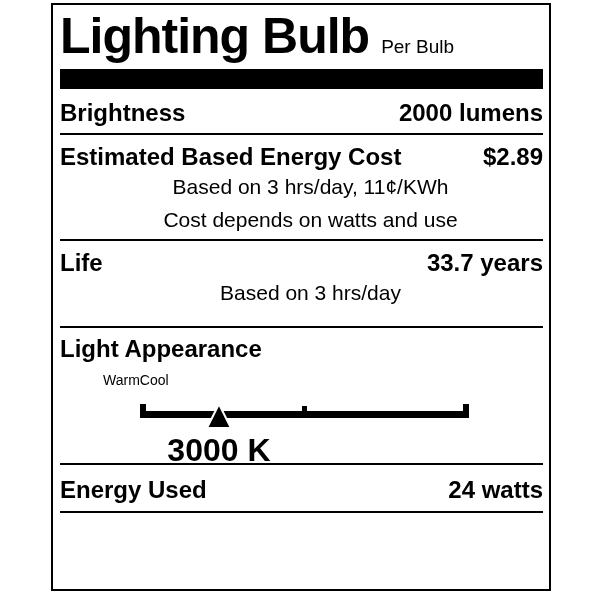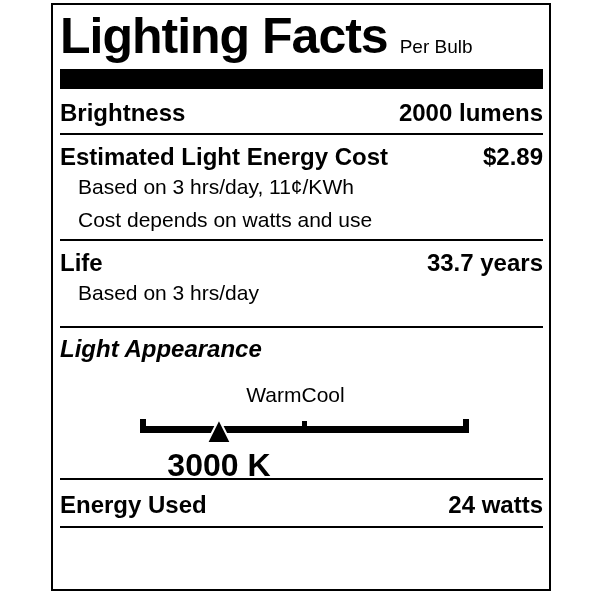--- a/index.html
+++ b/index.html
@@ -53,39 +53,39 @@
     font-size: 24px;
     font-weight: 700;
     line-height: 26px;
     white-space: nowrap;
   }
   .sub {
     font-size: 21px;
     line-height: 33px;
     padding-left: 18px;
     white-space: nowrap;
+    text-align: center;
   }
   .sec-brightness { padding: 11px 0 7px; }
   .sec-cost      { padding: 9px 0 3px; }
   .sec-life      { padding: 9px 0 17px; }
   .sec-appearance{ padding: 8px 0 0; }
   .sec-energy    { padding: 12px 0 8px; }
   
   .la-heading {
     font-size: 24px;
     font-weight: 700;
     line-height: 26px;
-    font-style: italic;
   }
   .warm-cool {
     display: flex;
-    justify-content: center;
-    font-size: 21px;
+    justify-content: flex-start;
+    font-size: 14px;
     line-height: 30px;
-    margin-top: 18px;
+    margin-top: 3px;
     padding-left: 43px;
     padding-right: 55px;
   }
   .scale-wrap {
     margin-top: 5px;
     height: 30px;
   }
   .scale-wrap svg { display: block; }
   .kelvin-row {
     position: relative;
@@ -102,36 +102,36 @@
     white-space: nowrap;
   }
   .bottom-space { height: 90px; }
 </style>
 </head>
 <body>
 
 <div class="label">
 
   <div class="header">
-    <span class="title">Lighting Facts</span>
+    <span class="title">Lighting Bulb</span>
     <span class="subtitle">Per Bulb</span>
   </div>
 
   <div class="thick-bar"></div>
 
   <div class="section sec-brightness">
     <div class="row">
       <span>Brightness</span>
       <span>2000 lumens</span>
     </div>
   </div>
 
   <div class="section sec-cost">
     <div class="row">
-      <span>Estimated Light Energy Cost</span>
+      <span>Estimated Based Energy Cost</span>
       <span>$2.89</span>
     </div>
     <div class="sub">Based on 3 hrs/day, 11¢/KWh</div>
     <div class="sub">Cost depends on watts and use</div>
   </div>
 
   <div class="section sec-life">
     <div class="row">
       <span>Life</span>
       <span>33.7 years</span>

